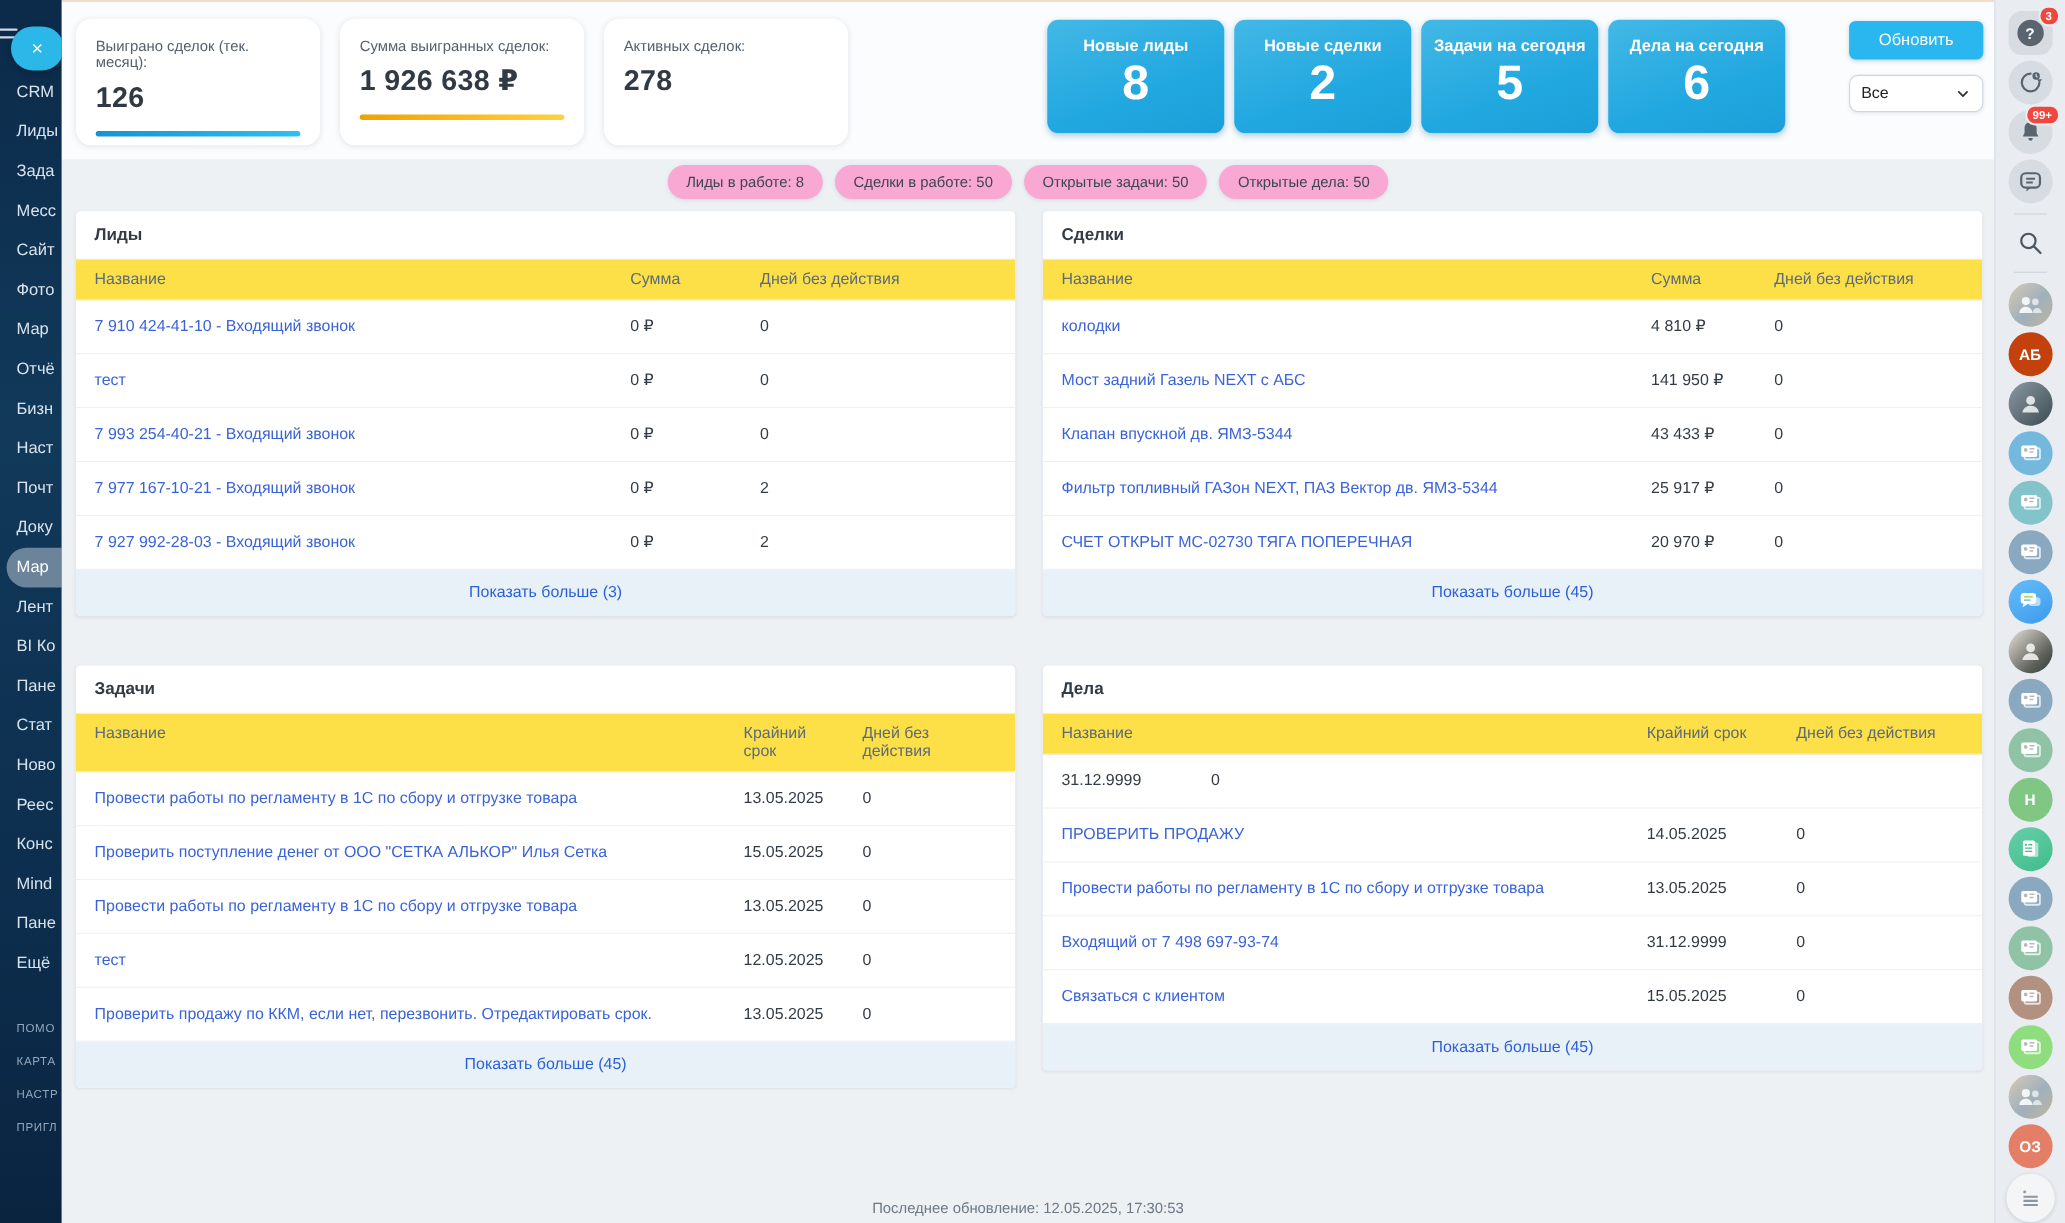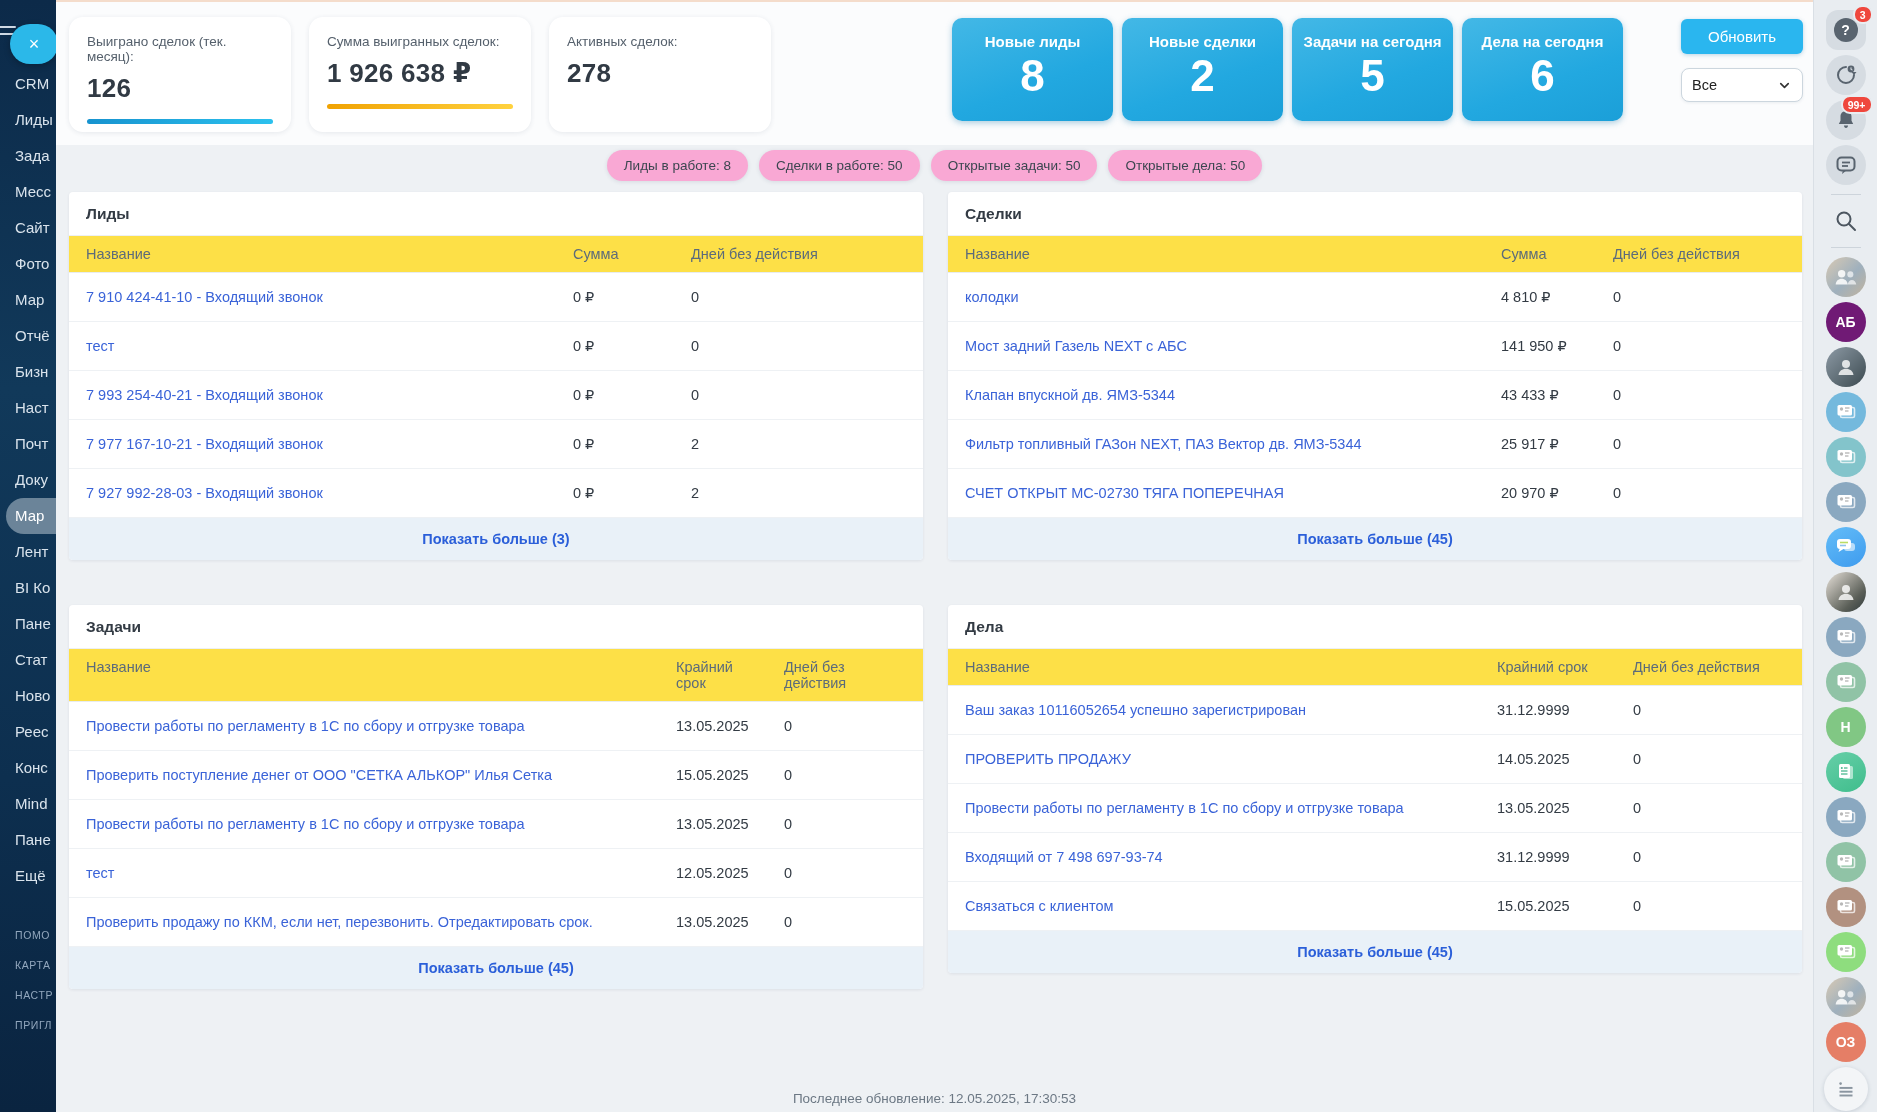--- a/index.html
+++ b/index.html
@@ -56,21 +56,21 @@
   .panel { background:#fff; border-radius:4px; box-shadow:0 1px 3px rgba(40,60,90,.09); overflow:hidden; }
   .panel h2 { font-size:15.5px; color:#333b44; padding:13px 17px 12px; border-bottom:1px solid #edf0f3; }
   .thead { display:flex; align-items:flex-start; background:#fde047; border-bottom:1px solid #e8ecef;
     padding:10px 17px; font-size:14.5px; color:#5c6b7a; }
   .trow { display:flex; align-items:flex-start; border-bottom:1px solid #eef1f4; padding:16px 17px; font-size:14.5px; }
   .col.name { flex:1; padding-right:30px; }
   .trow .col.name a { color:#3a63d8; text-decoration:none; }
   .col.c2, .col.c3 { color:#333b44; }
   .thead .col.c2, .thead .col.c3 { color:#5c6b7a; }
   .tfoot { background:#e9f1f8; text-align:center; padding:12px 0; }
-  .tfoot a { color:#2b5fd9; font-weight:bold; font-size:14.5px; text-decoration:none; }
+  .tfoot a { color:#2b5fd9; font-weight:normal; font-size:14.5px; text-decoration:none; }
 
   .panel-leads .c2 { width:118px; } .panel-leads .c3 { width:215px; }
   .panel-deals .c2 { width:112px; } .panel-deals .c3 { width:172px; }
   .panel-tasks .c2 { width:108px; padding-right:18px; } .panel-tasks .c3 { width:122px; }
   .panel-acts  .c2 { width:136px; } .panel-acts  .c3 { width:152px; }
 
   .status-line { position:absolute; left:0; right:0; bottom:6px; text-align:center; font-size:13.5px; color:#6c7884; }
 
   
   .right-rail { position:absolute; right:0; top:0; bottom:0; width:64px; background:#e9edf1; border-left:1px solid #d9dfe5;
@@ -79,21 +79,21 @@
     display:flex; align-items:center; justify-content:center; color:#fff; }
   .rr-gray { background:#d6dce2; color:#59646f; }
   .rr-help { border-radius:12px; background:#d6dce2; }
   .rr-help .qmark { width:24px; height:24px; border-radius:50%; background:#59646f; color:#fff;
     font-size:14px; font-weight:bold; display:flex; align-items:center; justify-content:center; }
   .rr-badge { position:absolute; top:-5px; right:-7px; background:#ef473d; color:#fff; font-size:10.5px; font-weight:bold;
     padding:1.5px 5px; border-radius:9px; border:2px solid #e9edf1; }
   .rr-div { width:30px; height:1px; background:#cdd4db; margin:4px 0; flex:0 0 auto; }
   .rr-search { width:34px; height:34px; color:#4c5archives660; color:#4c5660; background:none; }
   .rr-av { font-size:14px; font-weight:bold; }
-  .bg-tanav  { background:#701a75; }
+  .bg-tanav  { background:#c2410c; }
   .bg-green  { background:#81c784; }
   .bg-salmon { background:#e57e66; }
   .bg-cardblue  { background:#74b9dd; }
   .bg-cardteal  { background:#83c4cb; }
   .bg-cardsteel { background:#8aa8c0; }
   .bg-cardgreen { background:#90c3a6; }
   .bg-cardtan   { background:#b29180; }
   .bg-cardlime  { background:#8edd7e; }
   .bg-chatblue  { background:linear-gradient(150deg,#64bdf8,#3e9bee); }
   .bg-docgreen  { background:linear-gradient(150deg,#67cfa8,#3fbd8c); }
@@ -375,21 +375,20 @@
     </section>
 
     <section class="panel panel-acts">
       <h2>Дела</h2>
       <div class="thead">
         <span class="col name">Название</span>
         <span class="col c2">Крайний срок</span>
         <span class="col c3">Дней без действия</span>
       </div>
       <div class="trow">
-          <span class="col name"><a href="#">Ваш заказ 10116052654 успешно зарегистрирован</a></span>
           <span class="col c2">31.12.9999</span>
           <span class="col c3">0</span>
         </div>
       <div class="trow">
           <span class="col name"><a href="#">ПРОВЕРИТЬ ПРОДАЖУ</a></span>
           <span class="col c2">14.05.2025</span>
           <span class="col c3">0</span>
         </div>
       <div class="trow">
           <span class="col name"><a href="#">Провести работы по регламенту в 1С по сбору и отгрузке товара</a></span>

